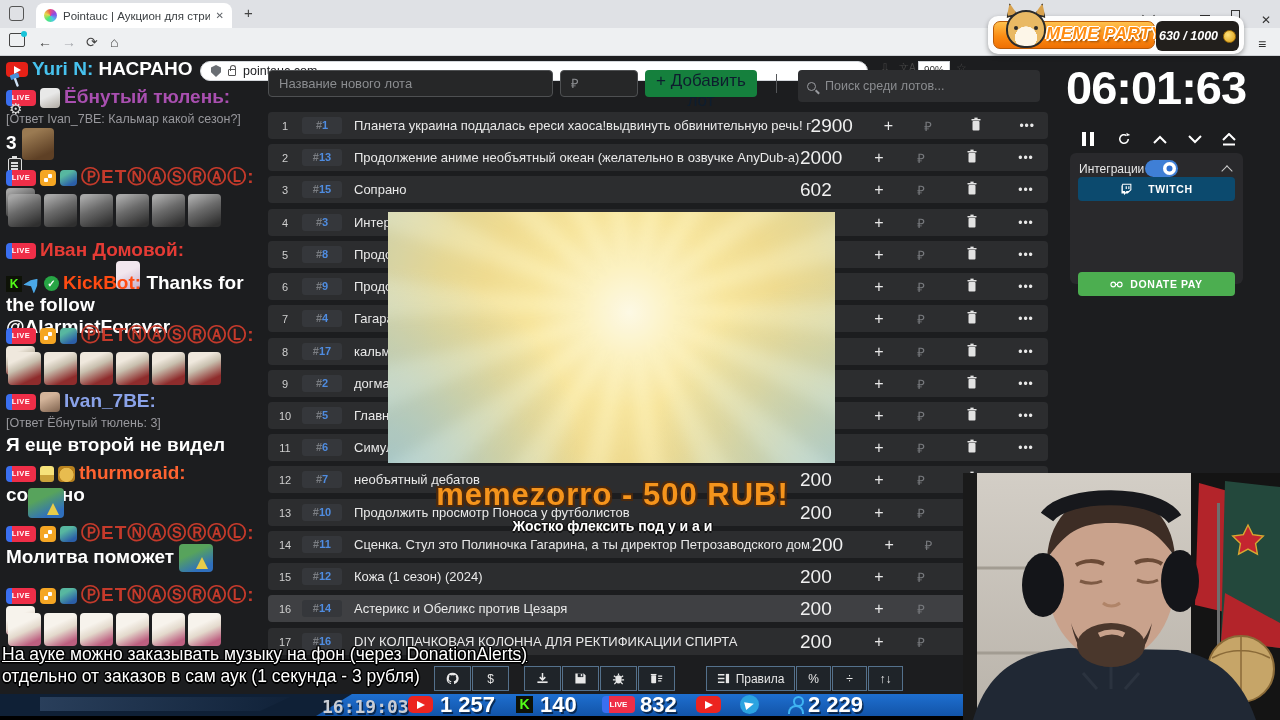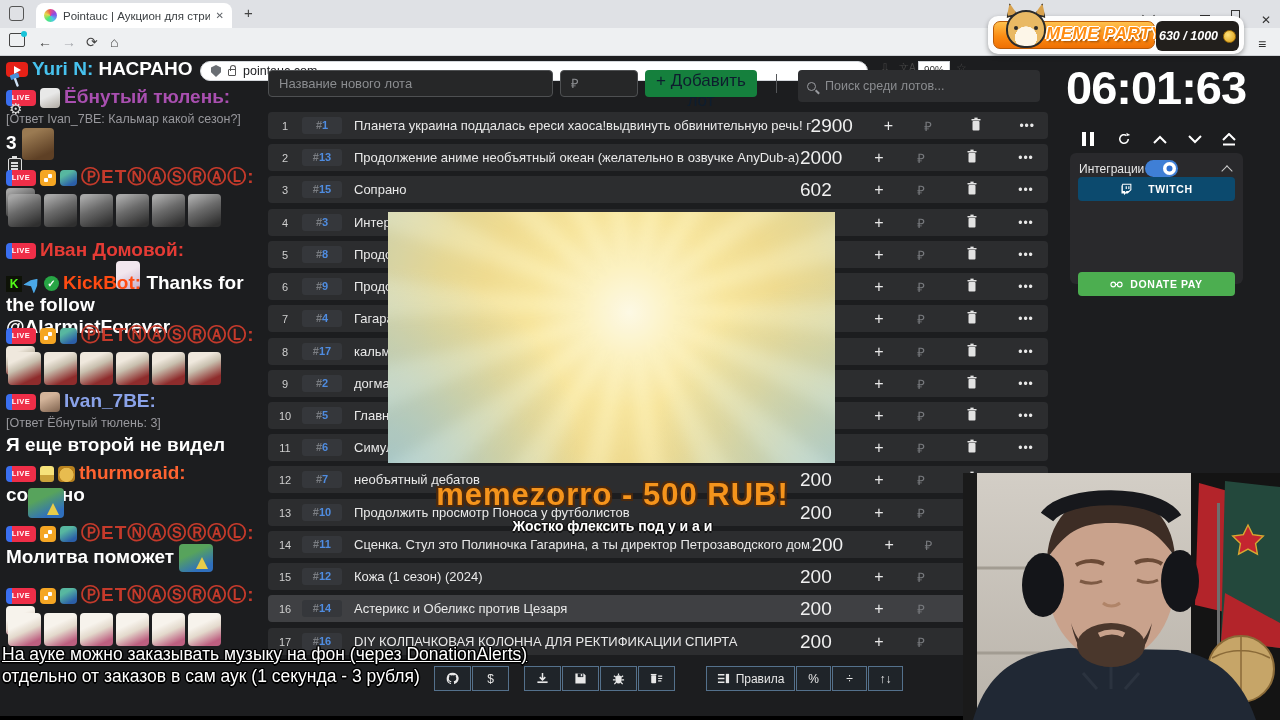--- a/index.html
+++ b/index.html
@@ -642,20 +642,34 @@
       </svg>
       <span>Правила</span>
     </button>
   <button class="fbtn" style="left:796px;width:35px;">%</button>
   <button class="fbtn" style="left:832px;width:35px;">÷</button>
   <button class="fbtn" style="left:868px;width:35px;">↑↓</button>
 
   <div class="ov-line" style="top:644px;text-decoration:underline;">На ауке можно заказывать музыку на фон (через DonationAlerts)</div>
   <div class="ov-line" style="top:666px;">отдельно от заказов в сам аук (1 секунда - 3 рубля)</div>
 
+  <div class="statsbar">
+    <div class="shape"></div>
+    <span class="st st-time" style="left:322px;top:2px;">16:19:03</span>
+    <span class="yt-ico" style="left:408px;top:2px;"></span>
+    <span class="st" style="left:440px;top:0;">1 257</span>
+    <span class="k-ico" style="left:516px;top:2px;">K</span>
+    <span class="st" style="left:540px;top:0;">140</span>
+    <span class="live-ico" style="left:602px;top:2px;">LIVE</span>
+    <span class="st" style="left:640px;top:0;">832</span>
+    <span class="yt-ico" style="left:696px;top:2px;"></span>
+    <span class="tg-ico" style="left:740px;top:1px;"></span>
+    <span class="person-ico" style="left:788px;top:2px;"></span>
+    <span class="st" style="left:808px;top:0;">2 229</span>
+  </div>
   <div class="blackbar"></div>
 
   <div class="webcam">
     <svg width="317" height="247" viewBox="0 0 317 247">
       <defs>
         <linearGradient id="wall" x1="0" y1="0" x2="0" y2="1">
           <stop offset="0" stop-color="#d3cec6"></stop>
             <stop offset="1" stop-color="#b9b3aa"></stop>
         </linearGradient>
       </defs>

